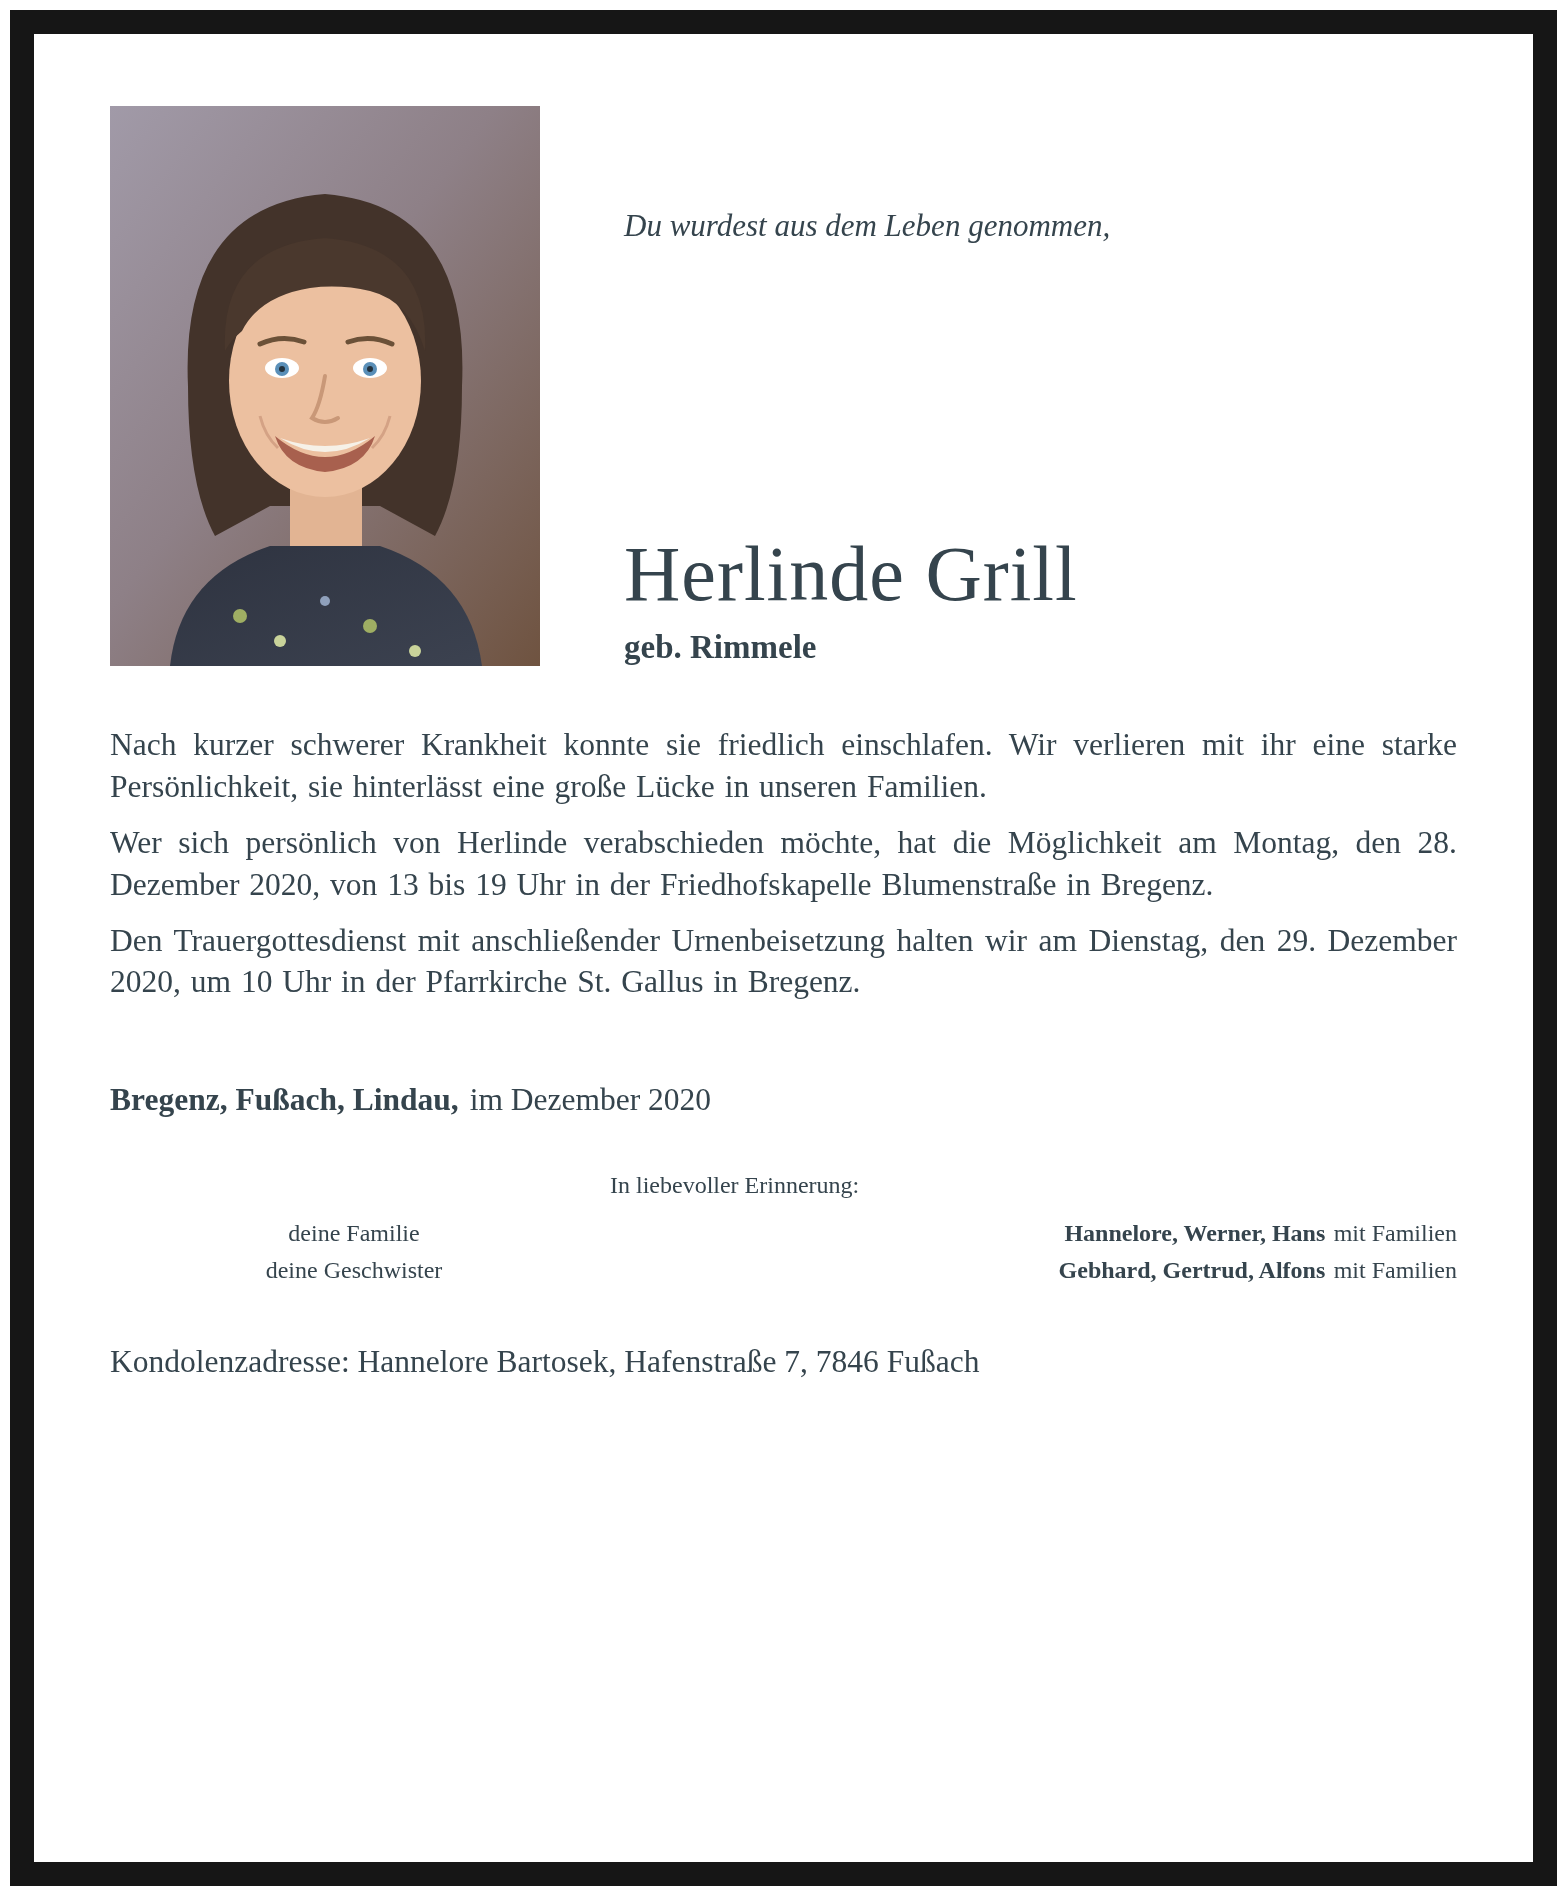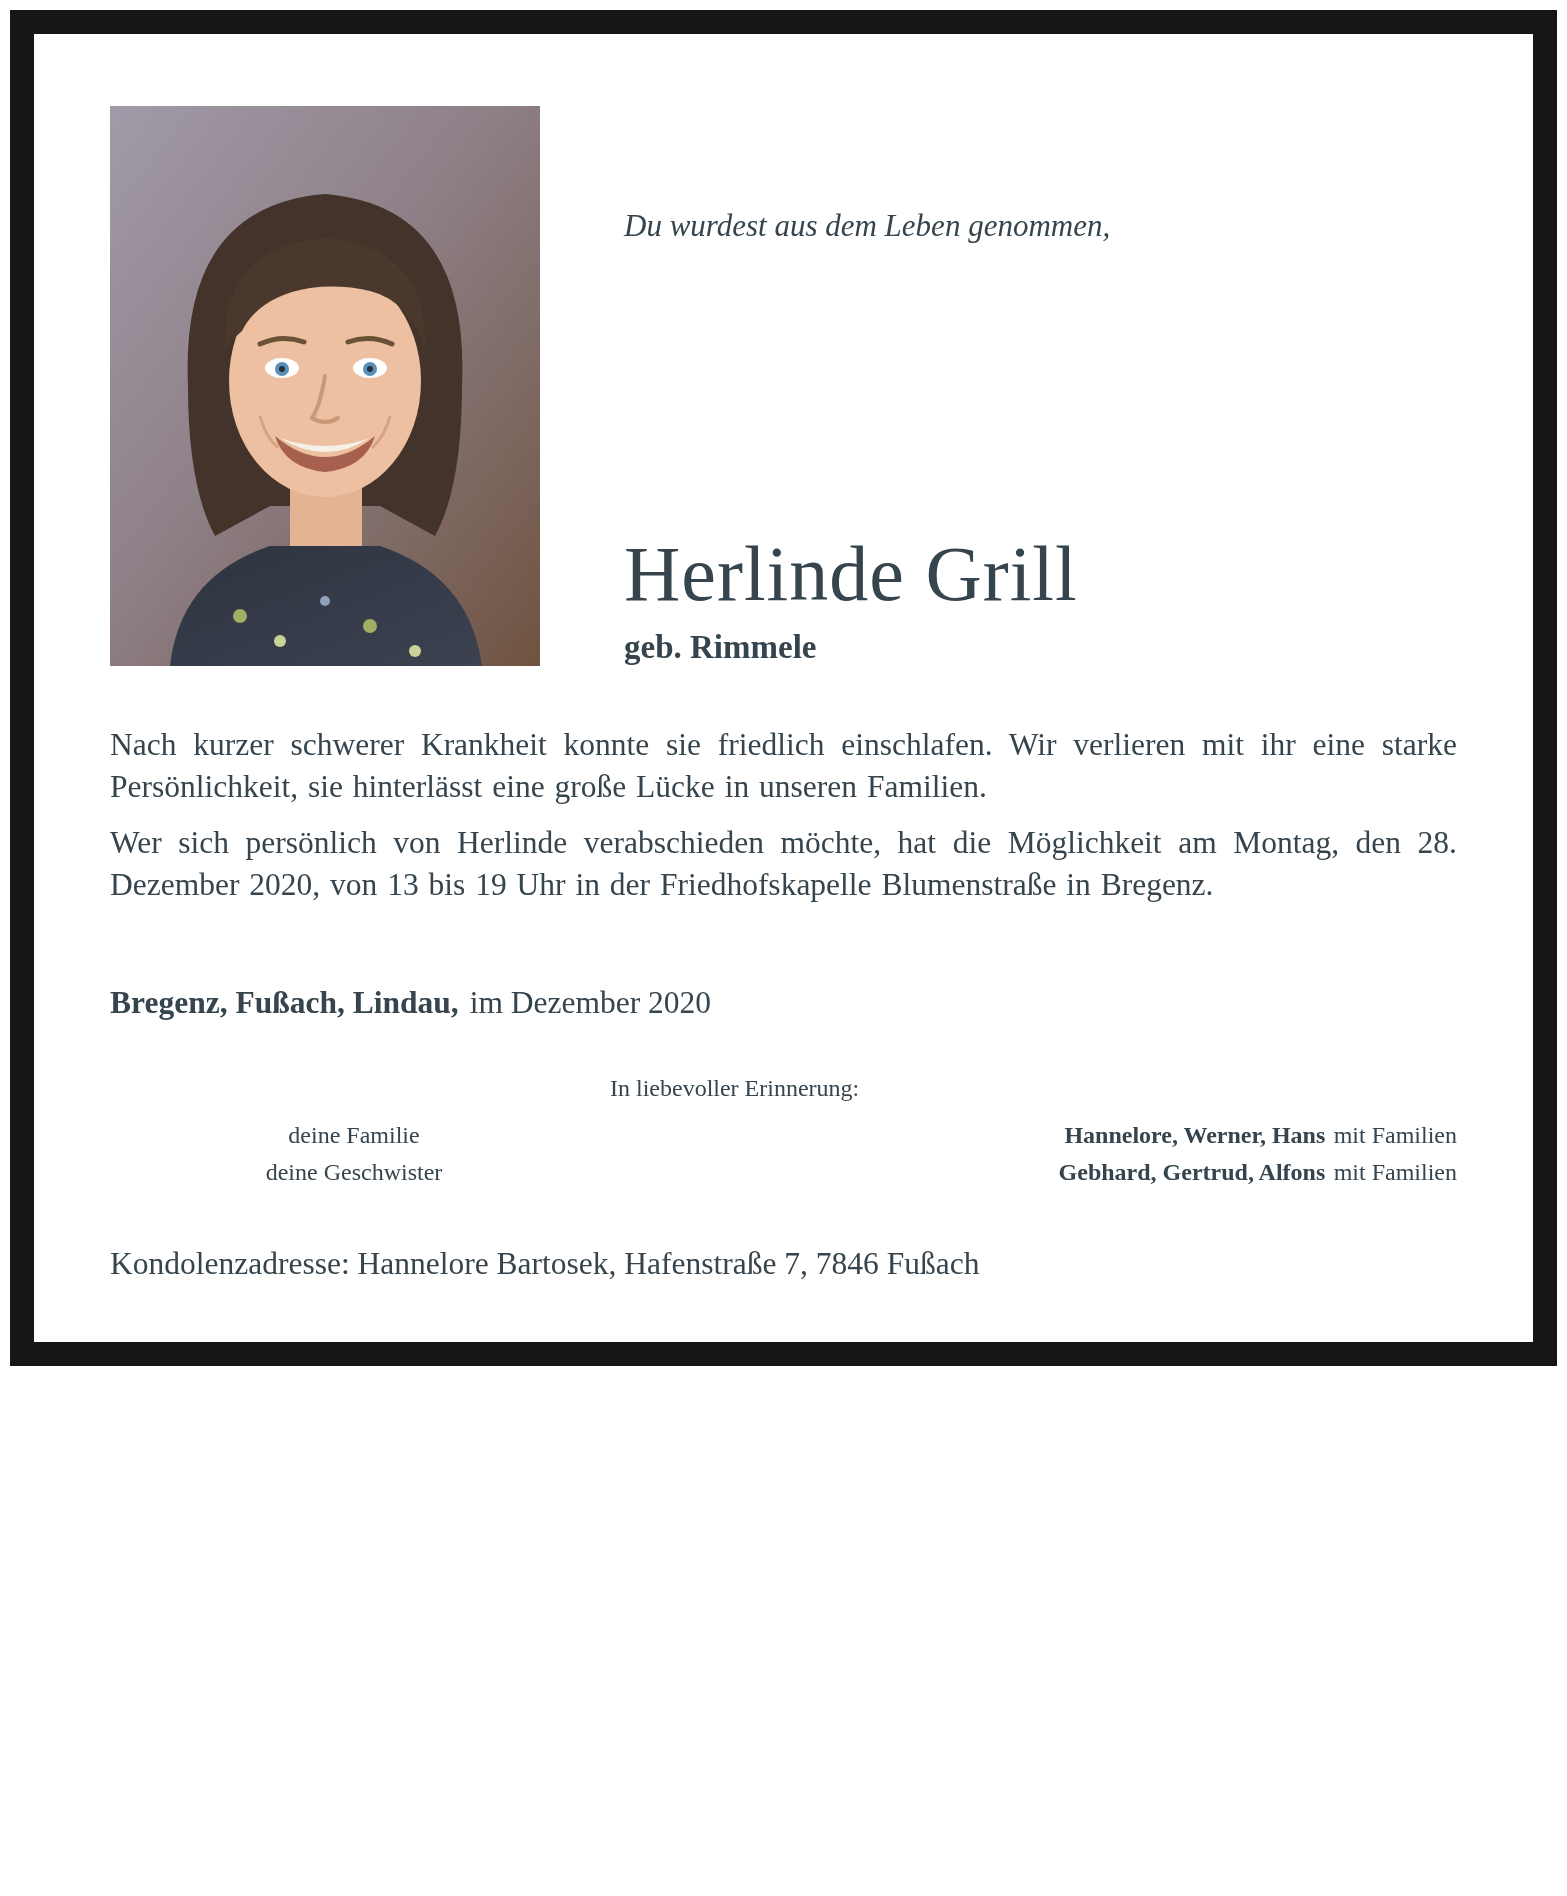--- a/index.html
+++ b/index.html
@@ -5,21 +5,21 @@
   * { margin:0; padding:0; box-sizing:border-box; }
   html, body { background:#ffffff; }
   body {
     width:1567px; height:1896px;
     position:relative;
     font-family:"Liberation Serif", serif;
     color:#35444d;
   }
   .frame {
     position:absolute; left:10px; top:10px;
-    width:1547px; height:1356px;
+    width:1547px; height:1876px;
     border:24px solid #161616;
     background:#ffffff;
     overflow:hidden;
   }
   .content {
     padding:72px 76px 0 76px;
     height:100%;
   }
 
   
@@ -178,20 +178,21 @@
         <div class="title-block">
           <div class="deceased-name">Herlinde Grill</div>
           <div class="maiden-name">geb. Rimmele</div>
         </div>
       </div>
     </div>
 
     <div class="bodytext">
       <p>Nach kurzer schwerer Krankheit konnte sie friedlich einschlafen. Wir verlieren mit ihr eine starke Persönlichkeit, sie hinterlässt eine große Lücke in unseren Familien.</p>
       <p>Wer sich persönlich von Herlinde verabschieden möchte, hat die Möglichkeit am Montag, den 28. Dezember 2020, von 13 bis 19 Uhr in der Friedhofskapelle Blumenstraße in Bregenz.</p>
+      <p>Den Trauergottesdienst mit anschließender Urnenbeisetzung halten wir am Dienstag, den 29. Dezember 2020, um 10 Uhr in der Pfarrkirche St. Gallus in Bregenz.</p>
     </div>
 
     <div class="places-line">
       <span class="bold gap-right">Bregenz, Fußach, Lindau,</span><span>im Dezember 2020</span>
     </div>
 
     <div class="remembrance">
       <div class="lead">In liebevoller Erinnerung:</div>
 
       <div class="prefix">deine Familie</div>

